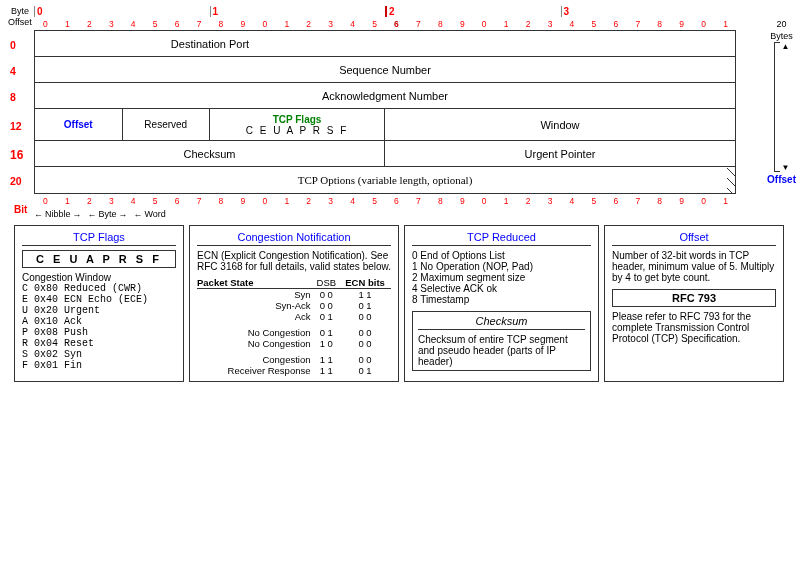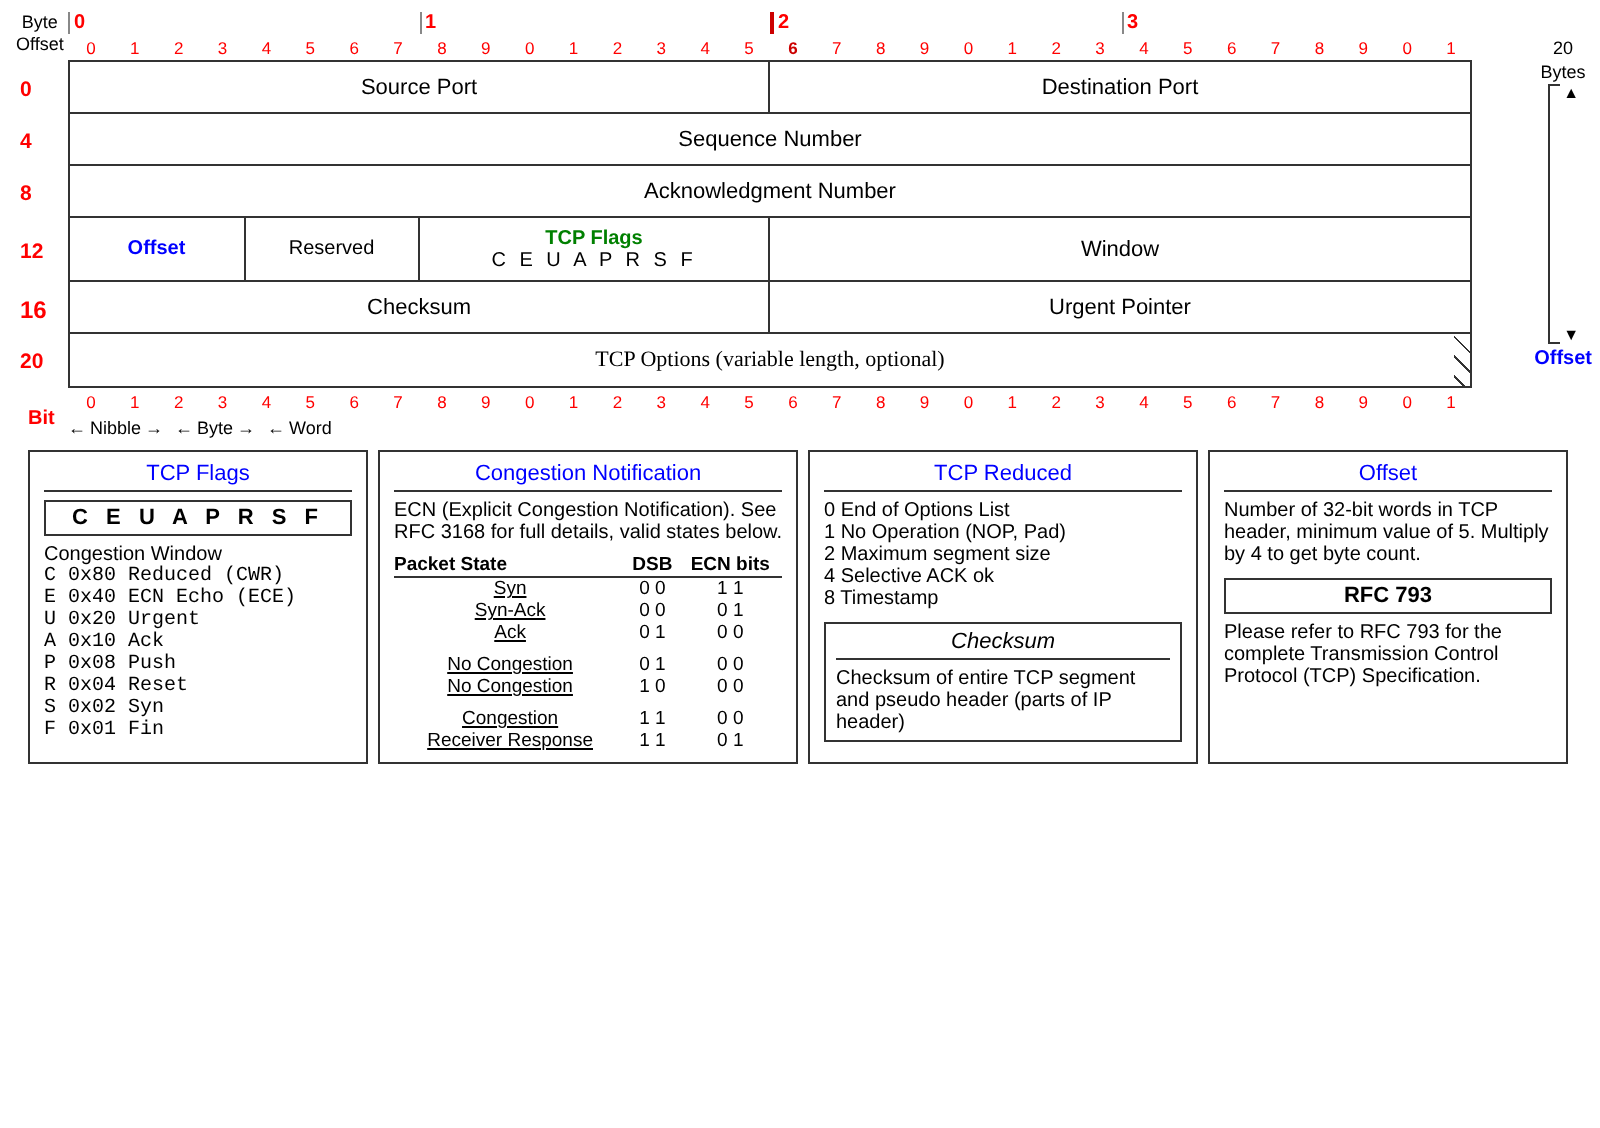--- a/index.html
+++ b/index.html
@@ -63,22 +63,21 @@
     .congestion-table {
       font-size: 9.5px;
       width: 100%;
       border-collapse: collapse;
     }
     .congestion-table td {
       padding: 0 3px;
       text-align: center;
     }
     .congestion-table td:first-child {
-      text-align: center;
-      text-decoration: underline;
+      text-align: right;
     }
 
     .rfc-box {
       border: 1.5px solid #333;
       text-align: center;
       padding: 2px;
       margin: 6px 0 4px 0;
       font-weight: bold;
       font-size: 11px;
     }
@@ -197,21 +196,20 @@
         <div class="col-num">7</div>
         <div class="col-num">8</div>
         <div class="col-num">9</div>
         <div class="col-num">0</div>
         <div class="col-num">1</div>
       </div>
 
       <div class="data-rows" style="position:relative;">
 
         <div class="data-row row-2" style="height:26px;">
-          <div class="data-cell">Source Port</div>
           <div class="data-cell">Destination Port</div>
         </div>
 
         <div class="data-row row-1" style="height:26px;">
           <div class="data-cell">Sequence Number</div>
         </div>
 
         <div class="data-row row-1" style="height:26px;">
           <div class="data-cell">Acknowledgment Number</div>
         </div>
@@ -327,21 +325,21 @@
       <div style="font-size:10px; font-family: 'Courier New', monospace;">F  0x01 Fin</div>
     </div>
 
     <div class="panel" style="min-width:180px; max-width:210px;">
       <div class="panel-title">Congestion Notification</div>
       <div style="font-size:10px; margin-bottom:5px;">ECN (Explicit Congestion Notification).  See RFC 3168 for full details, valid states below.</div>
       <table class="congestion-table">
         <thead>
           <tr>
             <th style="text-align:left; font-size:9.5px; font-weight:bold; border-bottom:1px solid #333;">Packet State</th>
-            <th style="font-size:9.5px; font-weight:bold; border-bottom:1px solid #333;margin-top:46px;">DSB</th>
+            <th style="font-size:9.5px; font-weight:normal; border-bottom:1px solid #333;margin-top:46px;">DSB</th>
             <th style="font-size:9.5px; font-weight:bold; border-bottom:1px solid #333;">ECN bits</th>
           </tr>
         </thead>
         <tbody>
           <tr>
               <td>Syn</td>
               <td>0 0</td>
               <td>1 1</td>
             </tr>
           <tr>

